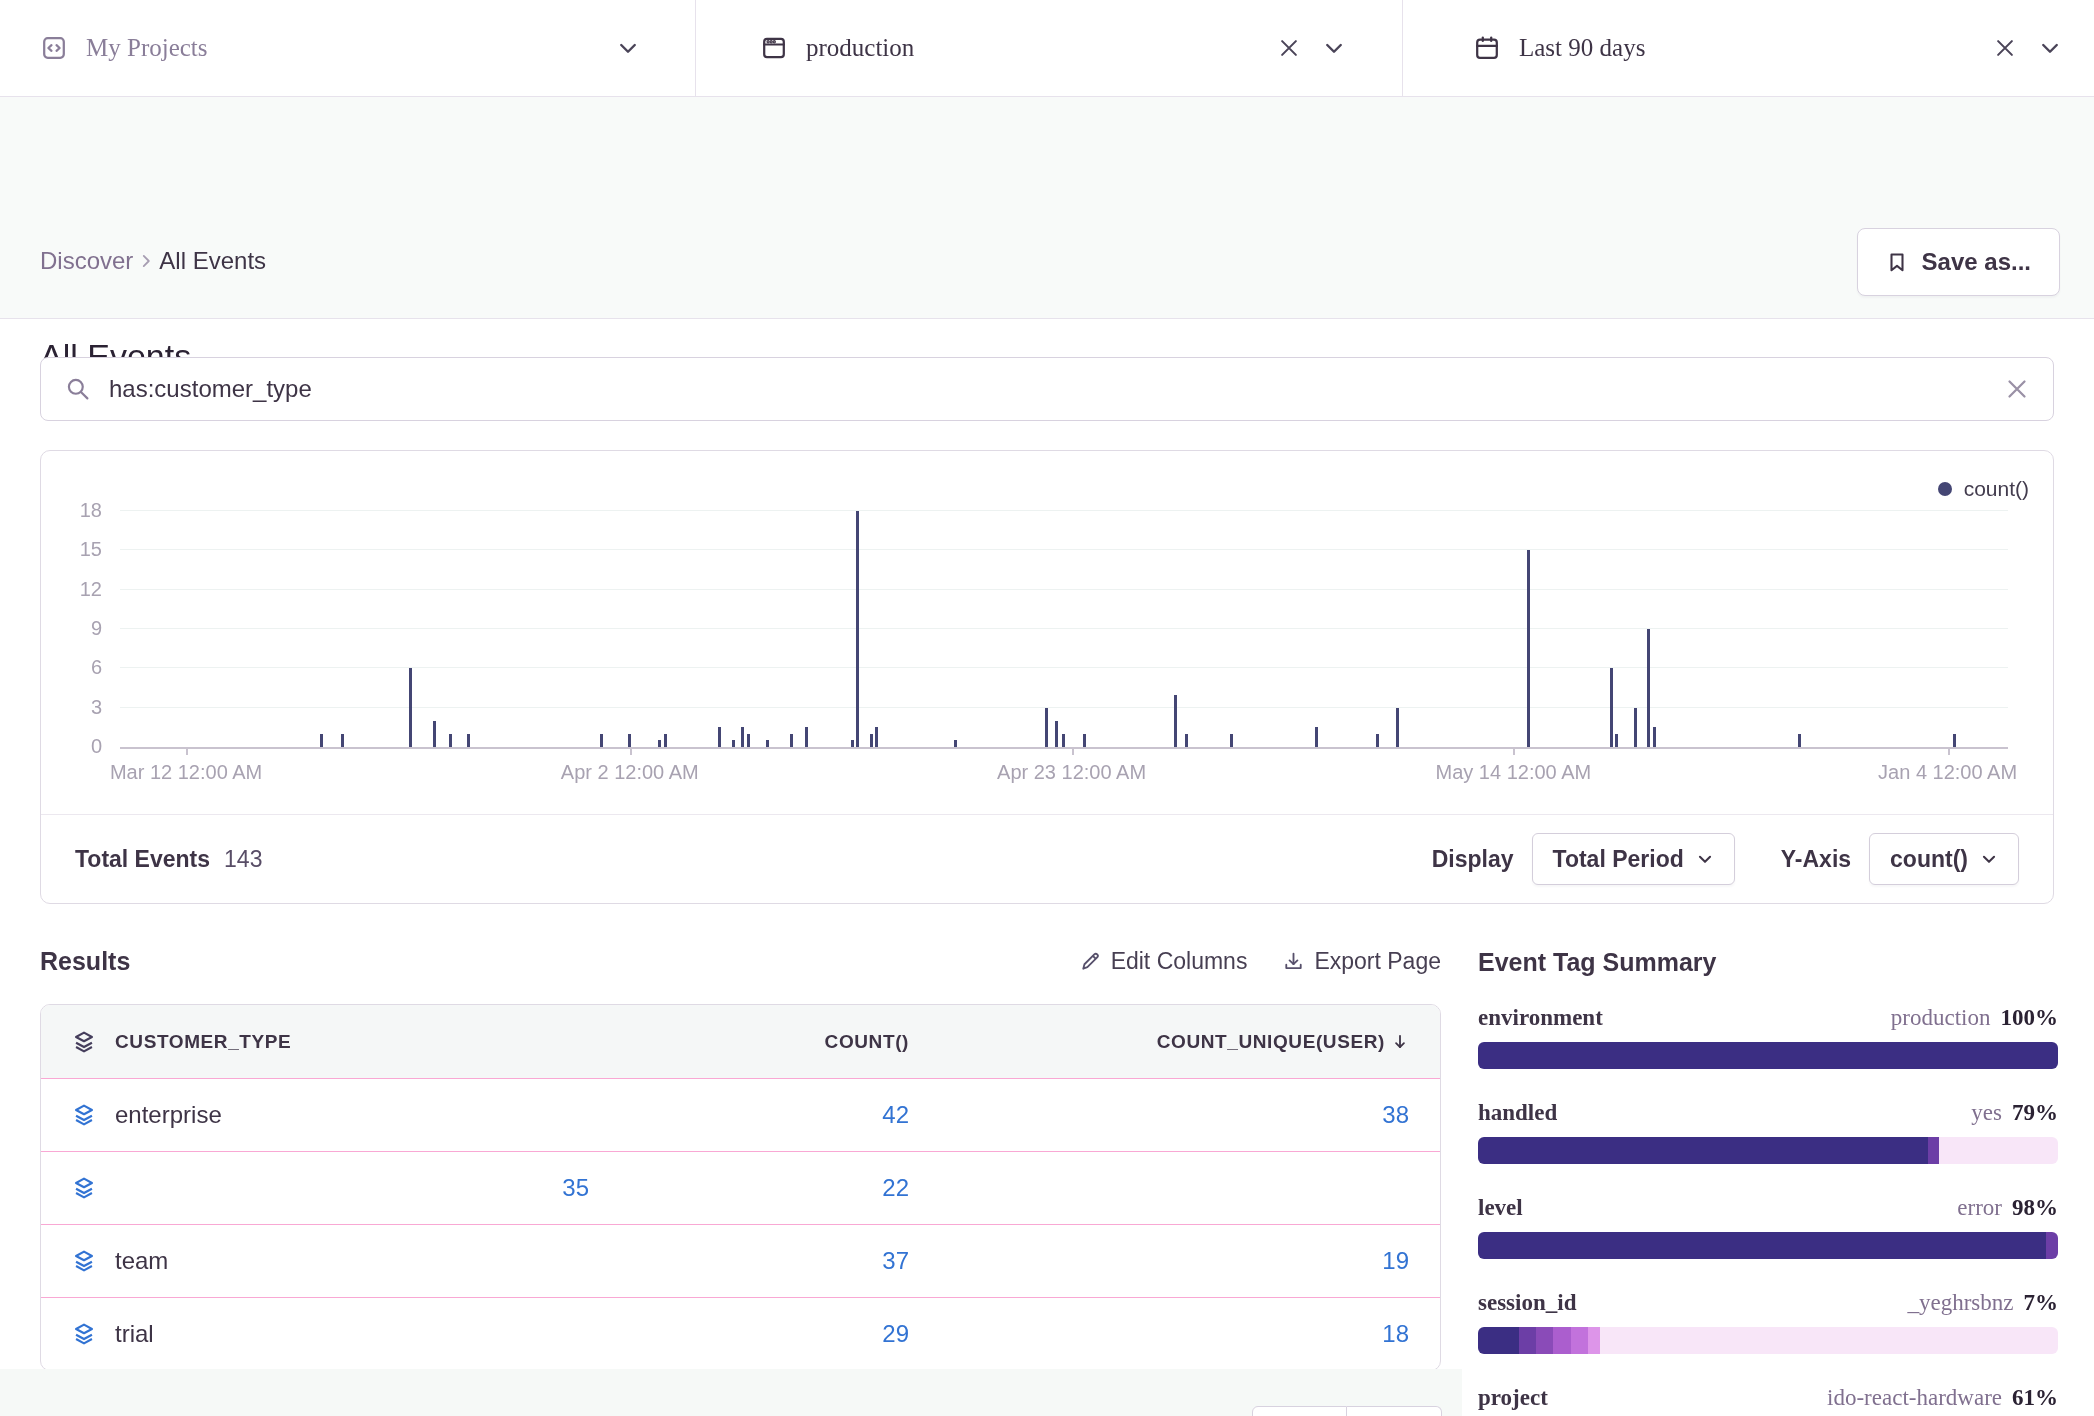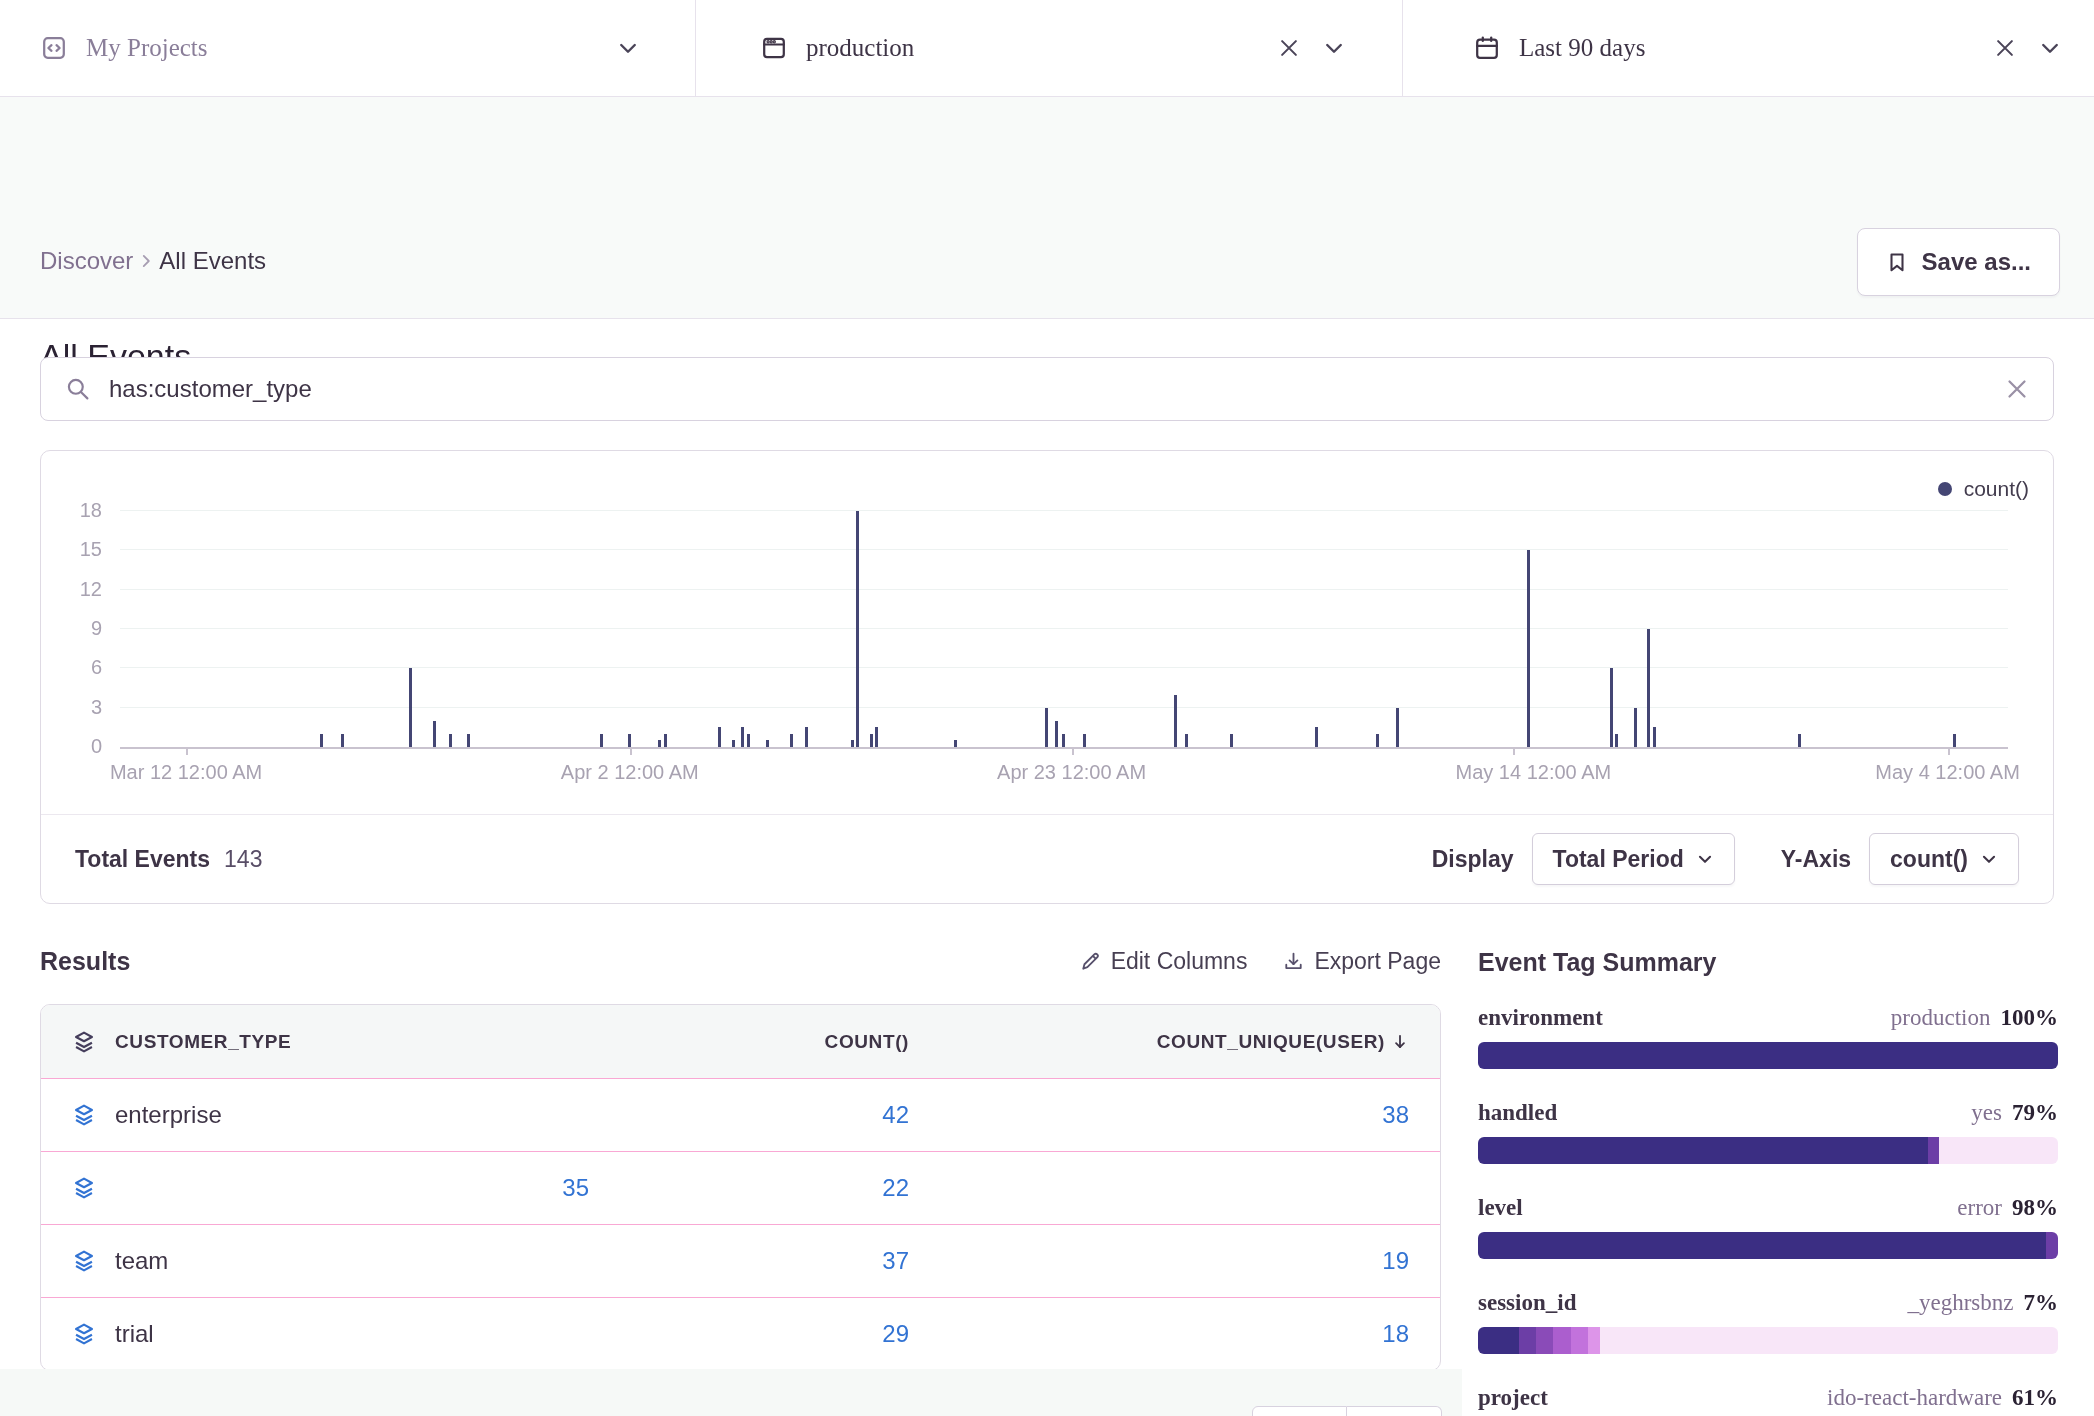--- a/index.html
+++ b/index.html
@@ -272,23 +272,23 @@
       <div class="bar" style="left: 81.2%; height: 8.33333%;"></div>
       <div class="bar" style="left: 88.9%; height: 5.55556%;"></div>
       <div class="bar" style="left: 97.1%; height: 5.55556%;"></div>
       <div class="xtick" style="left: 3.5%;"></div>
       <div class="xlab" style="left: 3.5%;">Mar 12 12:00 AM</div>
       <div class="xtick" style="left: 27%;"></div>
       <div class="xlab" style="left: 27%;">Apr 2 12:00 AM</div>
       <div class="xtick" style="left: 50.4%;"></div>
       <div class="xlab" style="left: 50.4%;">Apr 23 12:00 AM</div>
       <div class="xtick" style="left: 73.8%;"></div>
-      <div class="xlab" style="left: 73.8%; margin-left: 20px;">May 14 12:00 AM</div>
+      <div class="xlab" style="left: 73.8%;">May 14 12:00 AM</div>
       <div class="xtick" style="left: 96.8%;"></div>
-      <div class="xlab" style="left: 96.8%;">May 4 12:00 AM</div>
+      <div class="xlab" style="left: 96.8%;">Jan 4 12:00 AM</div>
     </div>
   <div class="panel-footer">
     <span class="pf-label">Total Events</span>
     <span class="pf-value">143</span>
     <div class="pf-right">
       <span class="pf-label">Display</span>
       <button class="pf-btn">
         <span>Total Period</span>
         <span>
           <svg width="18" height="18" viewBox="0 0 16 16" fill="none" stroke="currentColor" stroke-width="1.8" stroke-linecap="round" stroke-linejoin="round">

